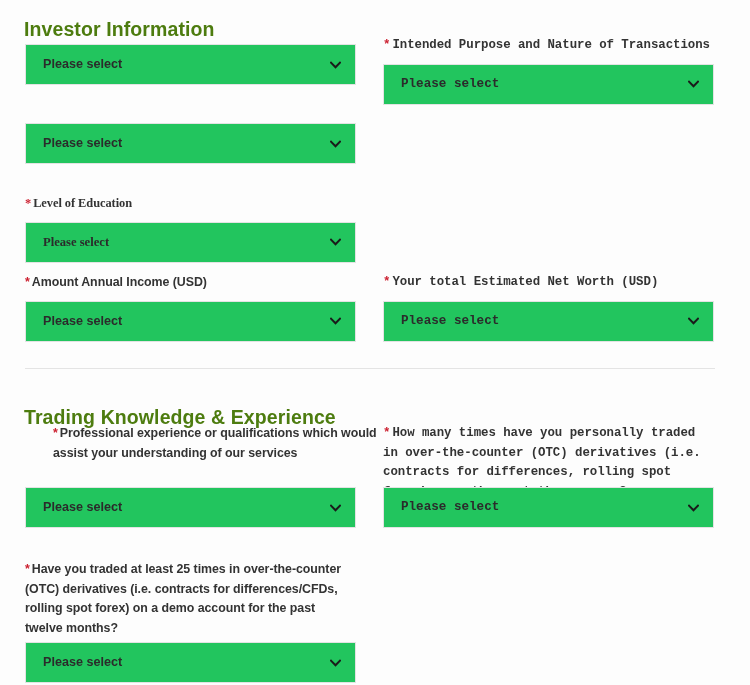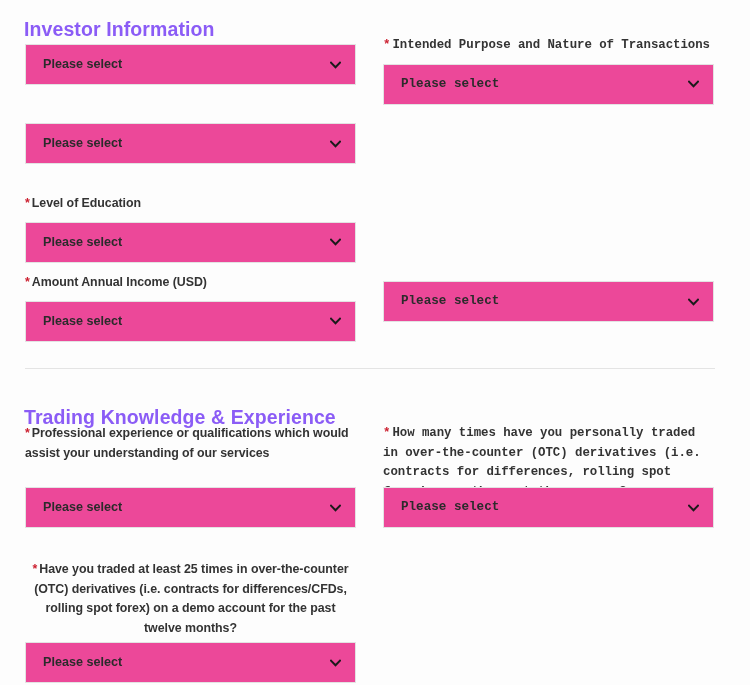--- a/index.html
+++ b/index.html
@@ -22,21 +22,21 @@
     height: 685px;
     background: #fdfdfd;
   }
 
   
   .section-title {
     position: absolute;
     left: 24px;
     font-size: 19.5px;
     font-weight: 700;
-    color: #8b5cf6;
+    color: #4d7c0f;
     letter-spacing: 0.1px;
     line-height: 1.1;
     white-space: nowrap;
   }
   #investor-title { top: 3px; }
   #trading-title  { top: 391px; }
 
   
   .divider {
     position: absolute;
@@ -85,21 +85,21 @@
     font-family: "Liberation Serif", serif;
     font-style: italic;
     cursor: pointer;
   }
 
   
   .select-wrap {
     position: relative;
     width: 331px;
     height: 41px;
-    background: #ec4899;
+    background: #22c55e;
     border: 1px solid #e3e3e3;
     box-sizing: border-box;
     cursor: pointer;
   }
   .select-value {
     position: absolute;
     left: 17px;
     top: 0;
     line-height: 39px;
     font-size: 12.6px;
@@ -161,21 +161,21 @@
     <div class="select-wrap">
       <span class="select-value">Please select</span>
       <span class="chevron">
         <svg viewBox="0 0 11 8" width="11" height="8">
             <path d="M1 1.6 L5.5 6.2 L10 1.6" fill="none" stroke="#1a1a1a" stroke-width="2" stroke-linecap="square"></path>
           </svg>
       </span>
     </div>
   </div>
 
-  <div class="field col-left" style="top:194px;">
+  <div class="field col-left" style="top:194px;font-family:Liberation Serif, serif;">
     <div class="field-label">
       <span class="req-star">*</span><span>Level of Education</span>
     </div>
     <div class="gap-8"></div>
     <div class="select-wrap">
       <span class="select-value">Please select</span>
       <span class="chevron">
         <svg viewBox="0 0 11 8" width="11" height="8">
             <path d="M1 1.6 L5.5 6.2 L10 1.6" fill="none" stroke="#1a1a1a" stroke-width="2" stroke-linecap="square"></path>
           </svg>
@@ -192,36 +192,39 @@
       <span class="select-value">Please select</span>
       <span class="chevron">
         <svg viewBox="0 0 11 8" width="11" height="8">
             <path d="M1 1.6 L5.5 6.2 L10 1.6" fill="none" stroke="#1a1a1a" stroke-width="2" stroke-linecap="square"></path>
           </svg>
       </span>
     </div>
   </div>
 
   <div class="field col-right" style="top:273px;">
+    <div class="field-label">
+      <span class="req-star">*</span><span>Your total Estimated Net Worth (USD)</span>
+    </div>
     <div class="gap-8"></div>
     <div class="select-wrap">
       <span class="select-value">Please select</span>
       <span class="chevron">
         <svg viewBox="0 0 11 8" width="11" height="8">
             <path d="M1 1.6 L5.5 6.2 L10 1.6" fill="none" stroke="#1a1a1a" stroke-width="2" stroke-linecap="square"></path>
           </svg>
       </span>
     </div>
   </div>
 
   <div class="divider"></div>
 
   <h2 class="section-title" id="trading-title">Trading Knowledge &amp; Experience</h2>
 
-  <div class="field col-left" style="top:424px;">
+  <div class="field col-left" style="top:424px;margin-left:28px;">
     <div class="field-label">
       <span class="req-star">*</span><span>Professional experience or qualifications which would assist your understanding of our services</span>
     </div>
   </div>
   <div class="field col-left" style="top:487px;">
     <div class="select-wrap">
       <span class="select-value">Please select</span>
       <span class="chevron">
         <svg viewBox="0 0 11 8" width="11" height="8">
             <path d="M1 1.6 L5.5 6.2 L10 1.6" fill="none" stroke="#1a1a1a" stroke-width="2" stroke-linecap="square"></path>
@@ -239,21 +242,21 @@
     <div class="select-wrap">
       <span class="select-value">Please select</span>
       <span class="chevron">
         <svg viewBox="0 0 11 8" width="11" height="8">
             <path d="M1 1.6 L5.5 6.2 L10 1.6" fill="none" stroke="#1a1a1a" stroke-width="2" stroke-linecap="square"></path>
           </svg>
       </span>
     </div>
   </div>
 
-  <div class="field col-left" style="top:560px;text-align:center;">
+  <div class="field col-left" style="top:560px;">
     <div class="field-label">
       <span class="req-star">*</span><span>Have you traded at least 25 times in over-the-counter (OTC) derivatives (i.e. contracts for differences/CFDs, rolling spot forex) on a demo account for the past twelve months?</span>
     </div>
   </div>
   <div class="field col-left" style="top:642px;">
     <div class="select-wrap">
       <span class="select-value">Please select</span>
       <span class="chevron">
         <svg viewBox="0 0 11 8" width="11" height="8">
             <path d="M1 1.6 L5.5 6.2 L10 1.6" fill="none" stroke="#1a1a1a" stroke-width="2" stroke-linecap="square"></path>

